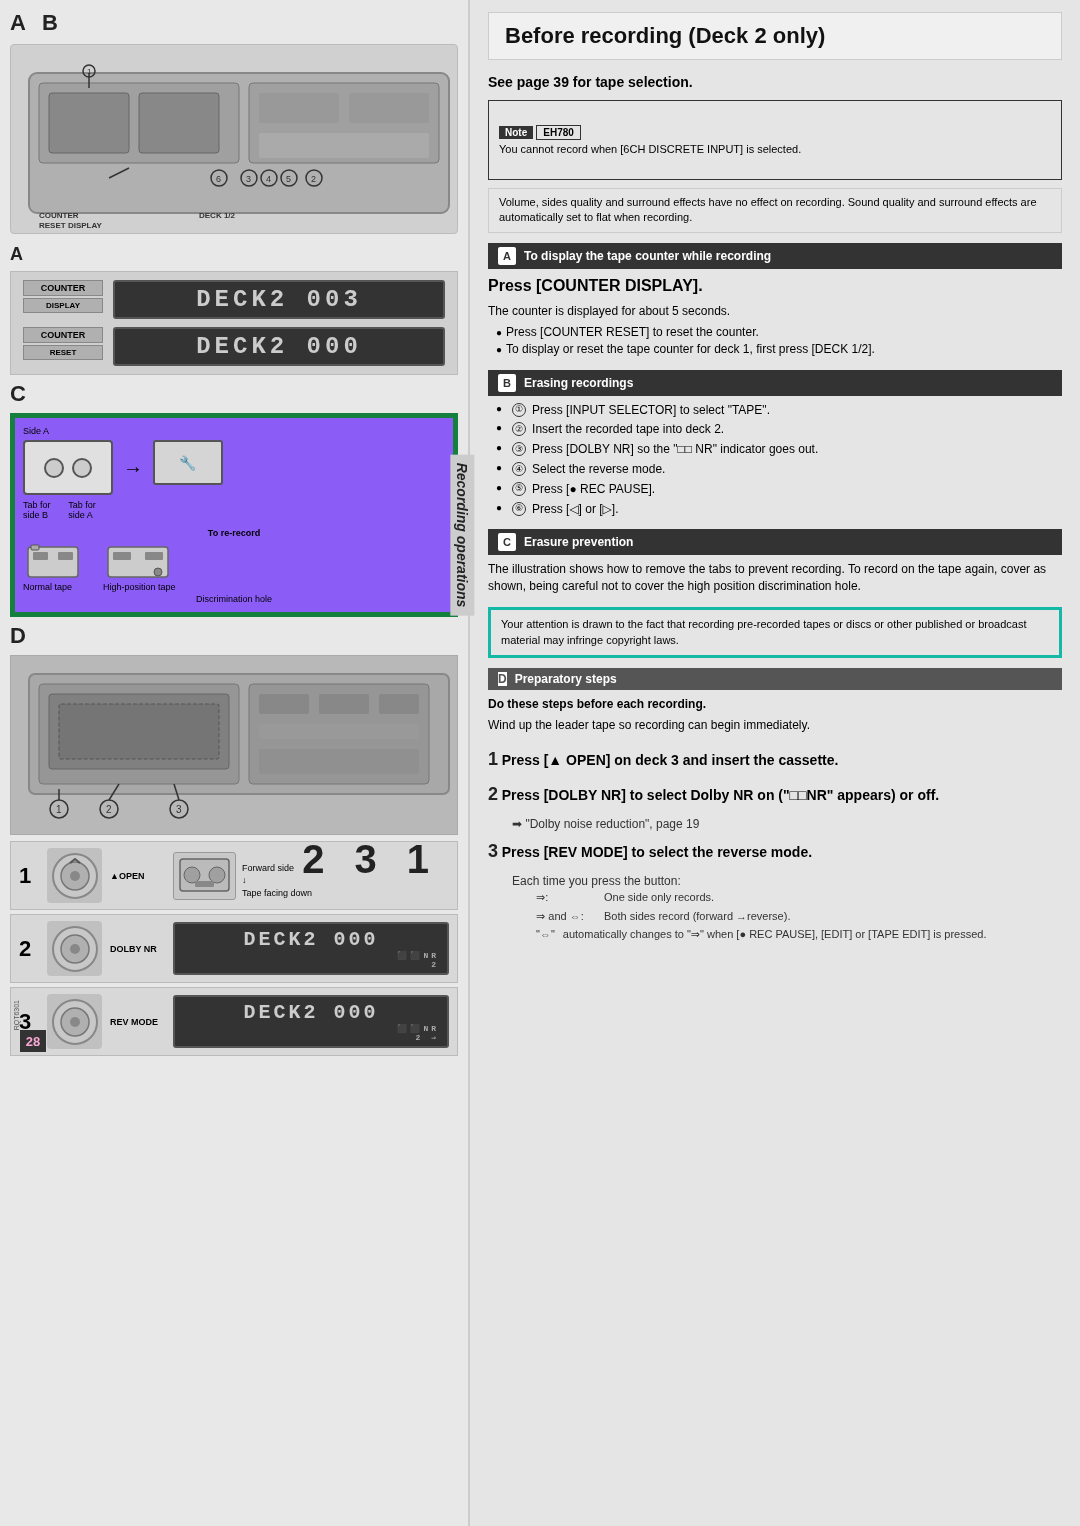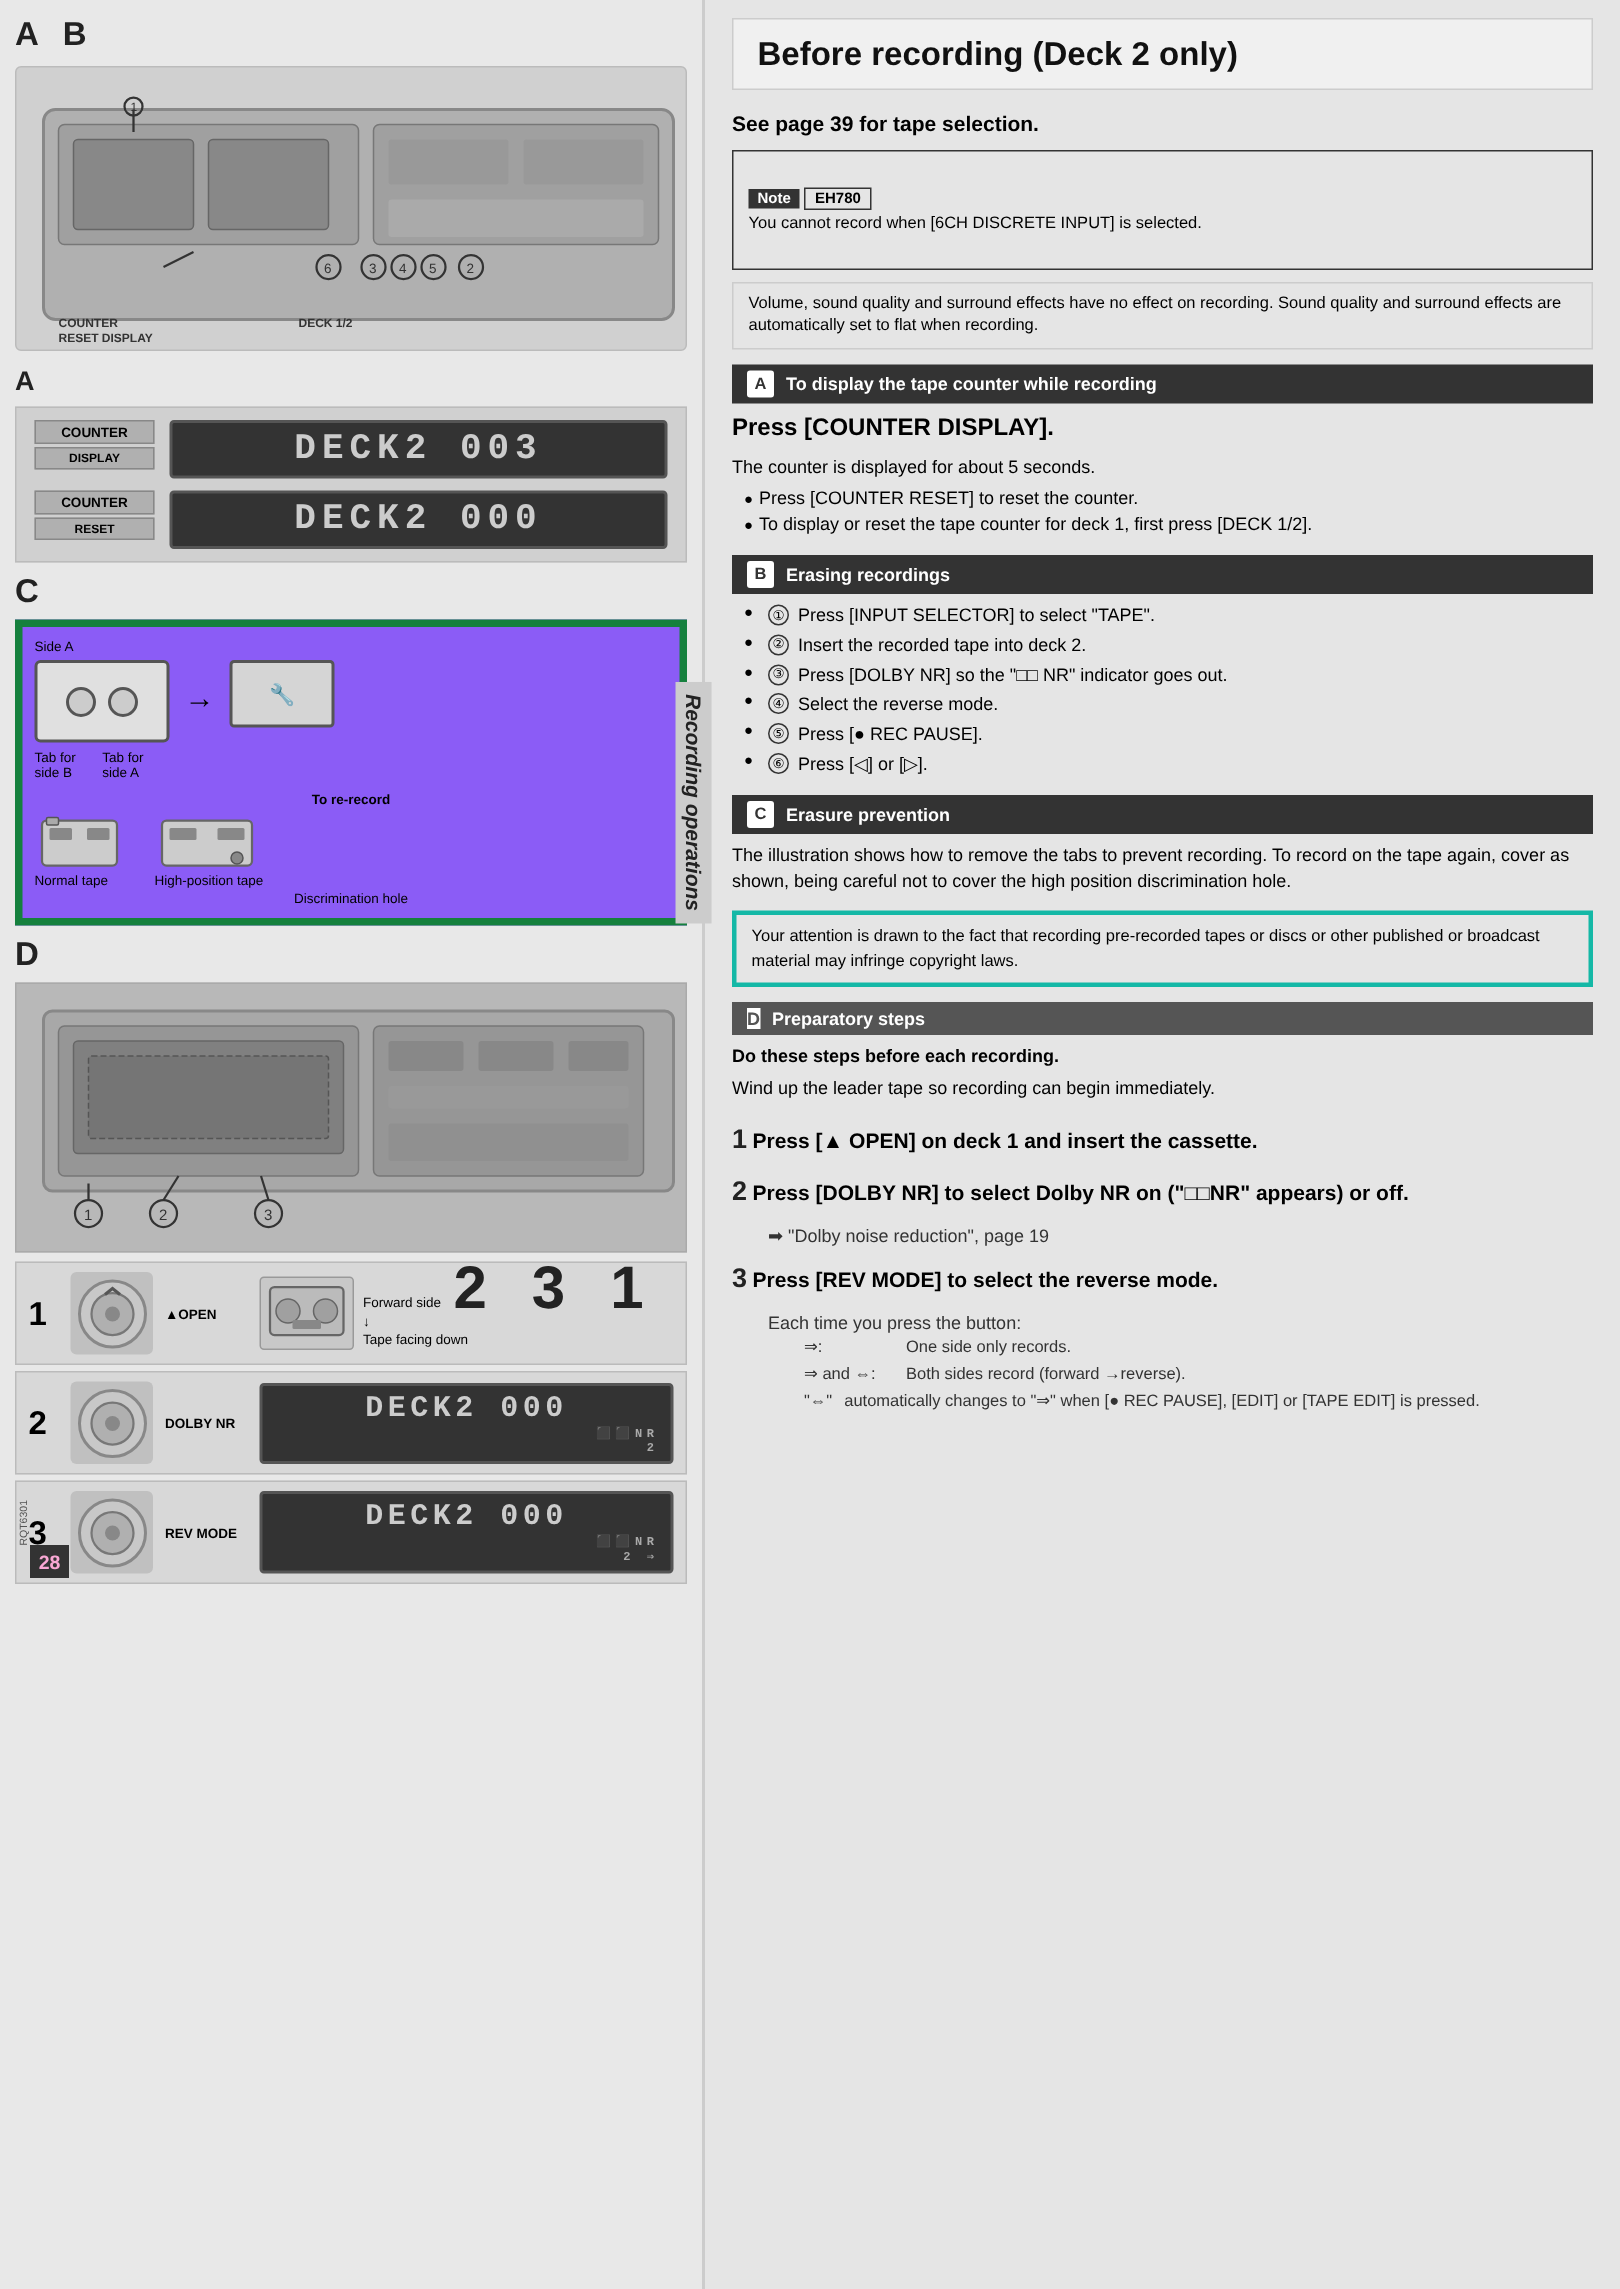--- a/index.html
+++ b/index.html
@@ -684,21 +684,21 @@
 
   <div class="note-box">
     <div>
       <span class="note-label">Note</span>
       <span class="note-eh">EH780</span>
     </div>
     <div>You cannot record when [6CH DISCRETE INPUT] is selected.</div>
   </div>
 
   <div class="info-box">
-    <span>Volume, sound quality and surround effects have no effect on recording. Sound quality and surround effects are automatically set to flat when recording.</span>
+    <span>Volume, sides quality and surround effects have no effect on recording. Sound quality and surround effects are automatically set to flat when recording.</span>
   </div>
 
   <div class="section-header-a">
     <div class="letter-badge">A</div>
     <span>To display the tape counter while recording</span>
   </div>
   <div class="section-body">
     <div class="big-instruction">Press [COUNTER DISPLAY].</div>
     <p>The counter is displayed for about 5 seconds.</p>
     <ul>
@@ -756,21 +756,21 @@
     <div class="letter-badge" style="background:#fff; color:#555;">D</div>
     <span>Preparatory steps</span>
   </div>
   <div class="section-body">
     <p class="do-these-steps">Do these steps before each recording.</p>
     <p>Wind up the leader tape so recording can begin immediately.</p>
   </div>
 
   <div class="step-instruction">
     <span class="step-num">1</span>
-    <span style="font-weight:bold; font-size:14px;"> Press [▲ OPEN] on deck 1 and insert the cassette.</span>
+    <span style="font-weight:bold; font-size:14px;"> Press [▲ OPEN] on deck 3 and insert the cassette.</span>
   </div>
 
   <div class="step-instruction">
     <span class="step-num">2</span>
     <span style="font-weight:bold; font-size:14px;"> Press [DOLBY NR] to select Dolby NR on ("□□NR" appears) or off.</span>
   </div>
   <div class="step-sub">
     <span>➡ "Dolby noise reduction", page 19</span>
   </div>
 

